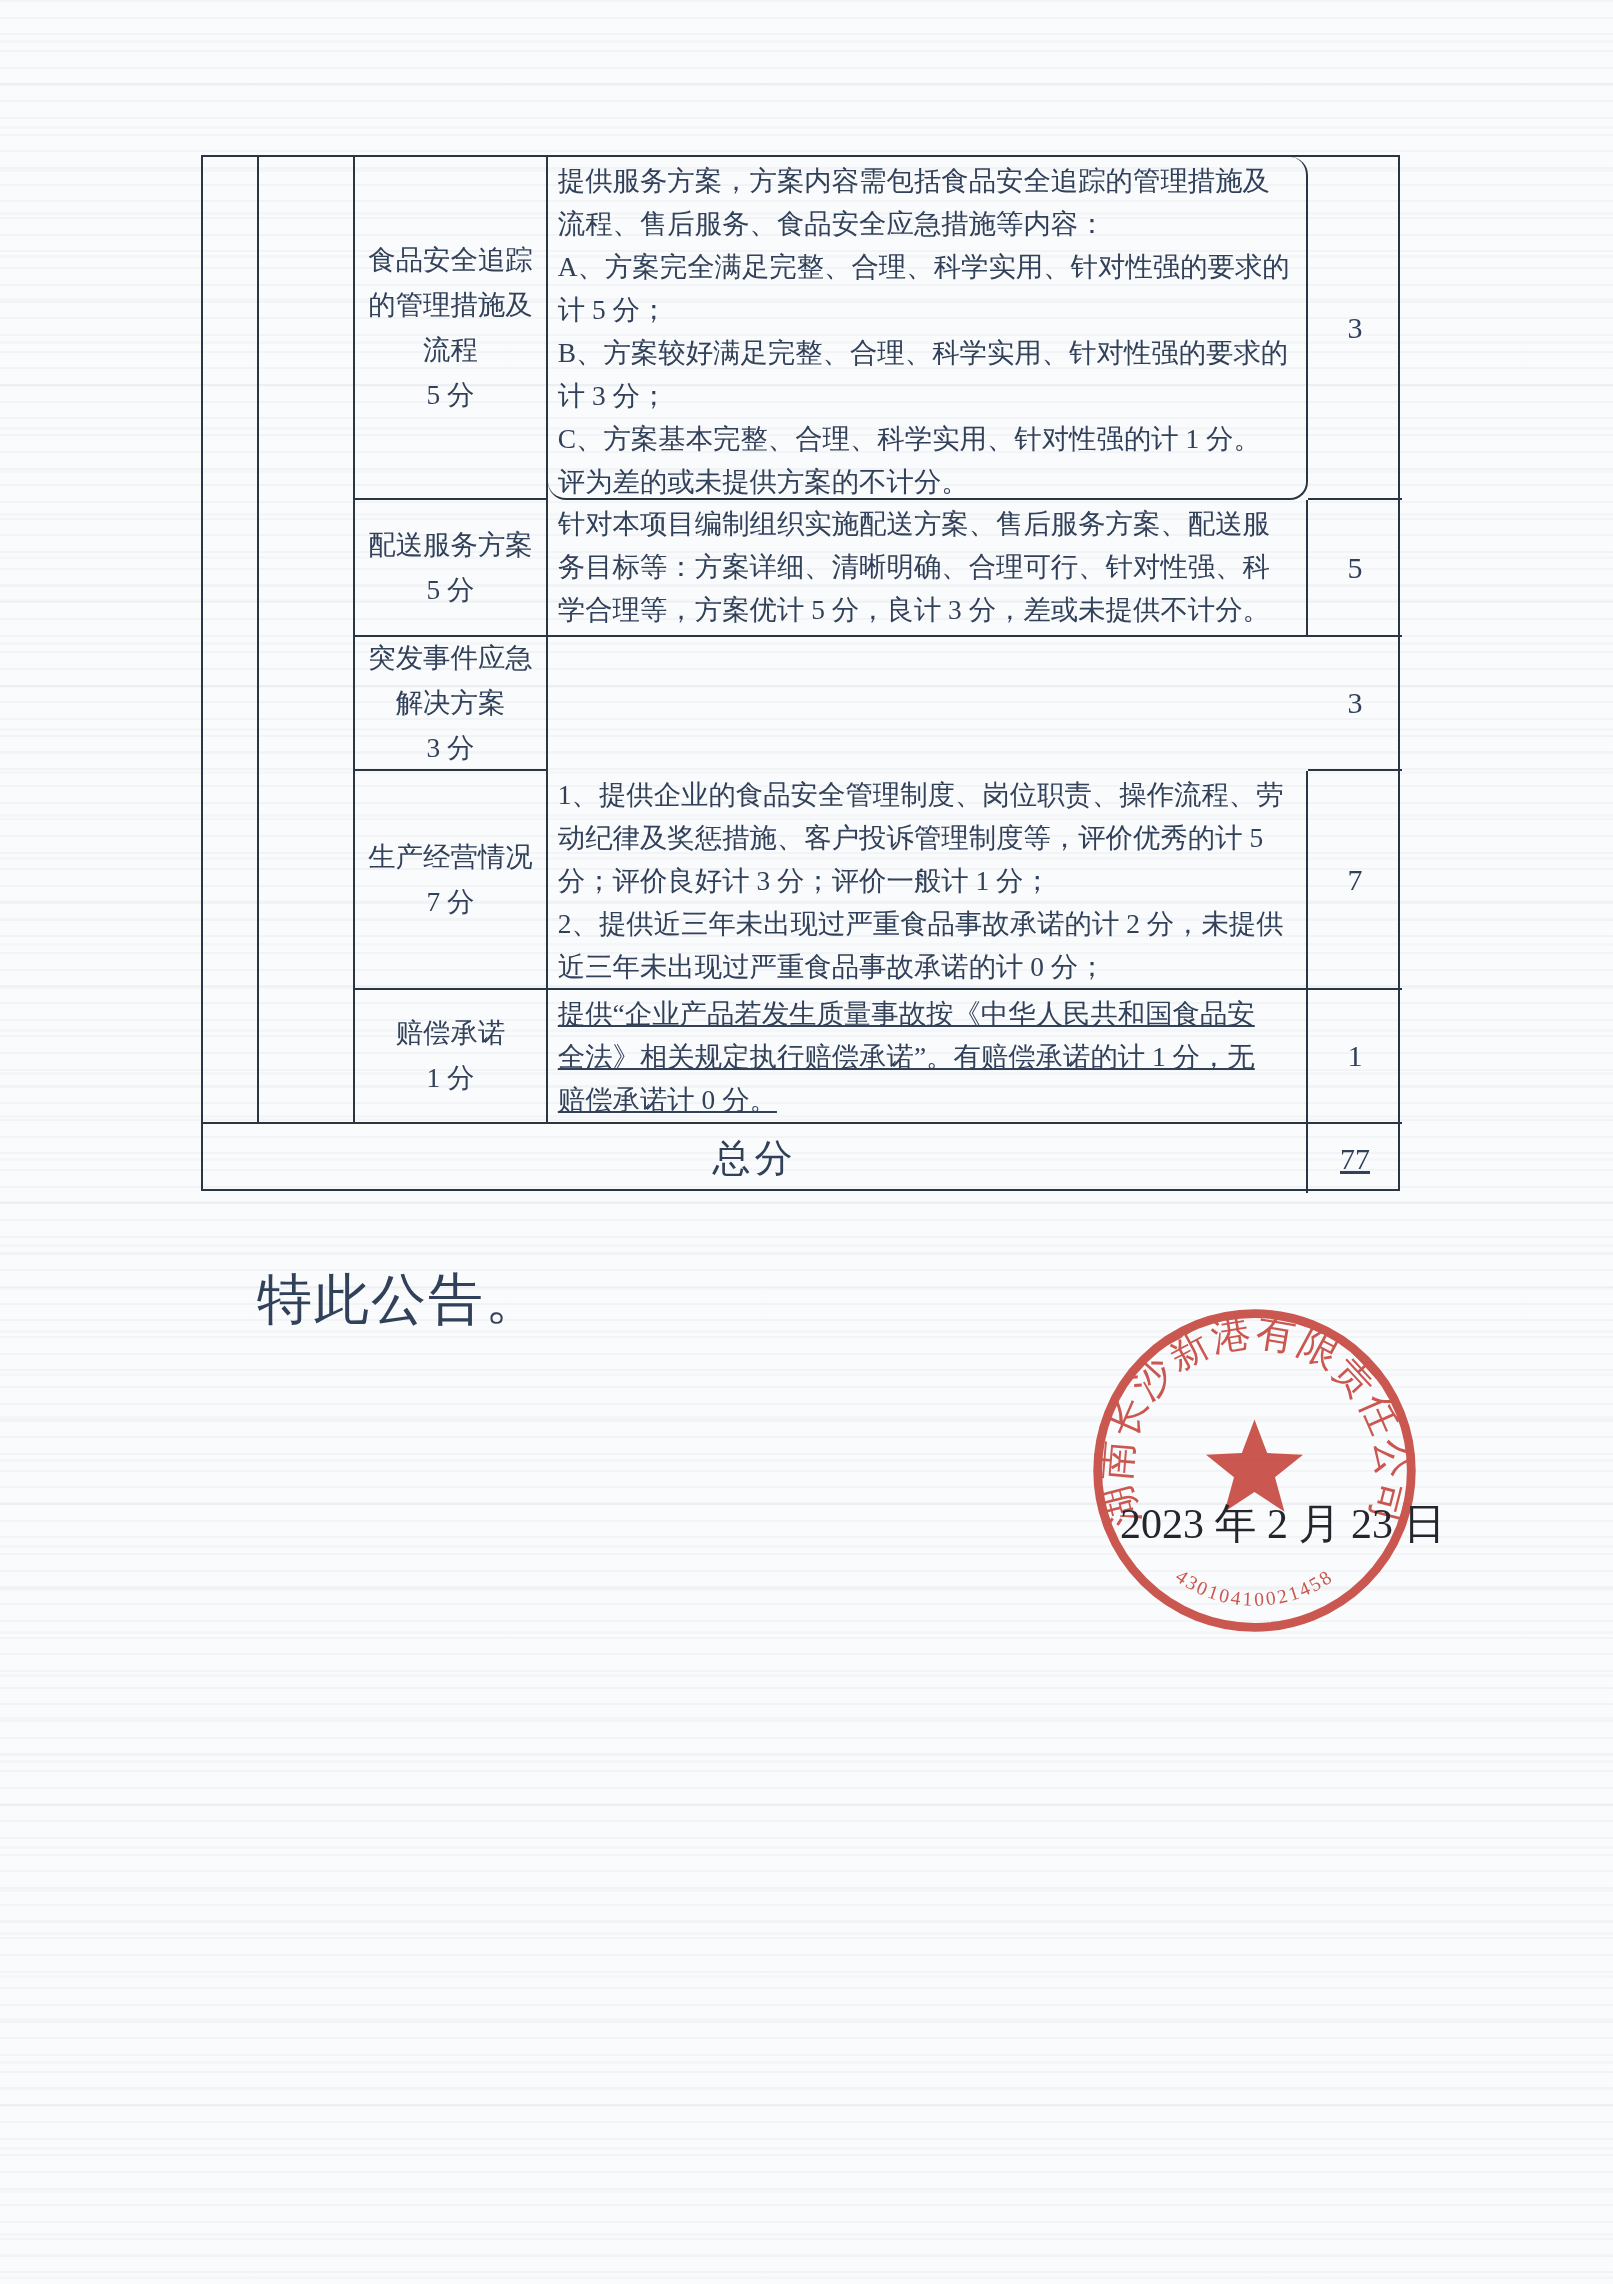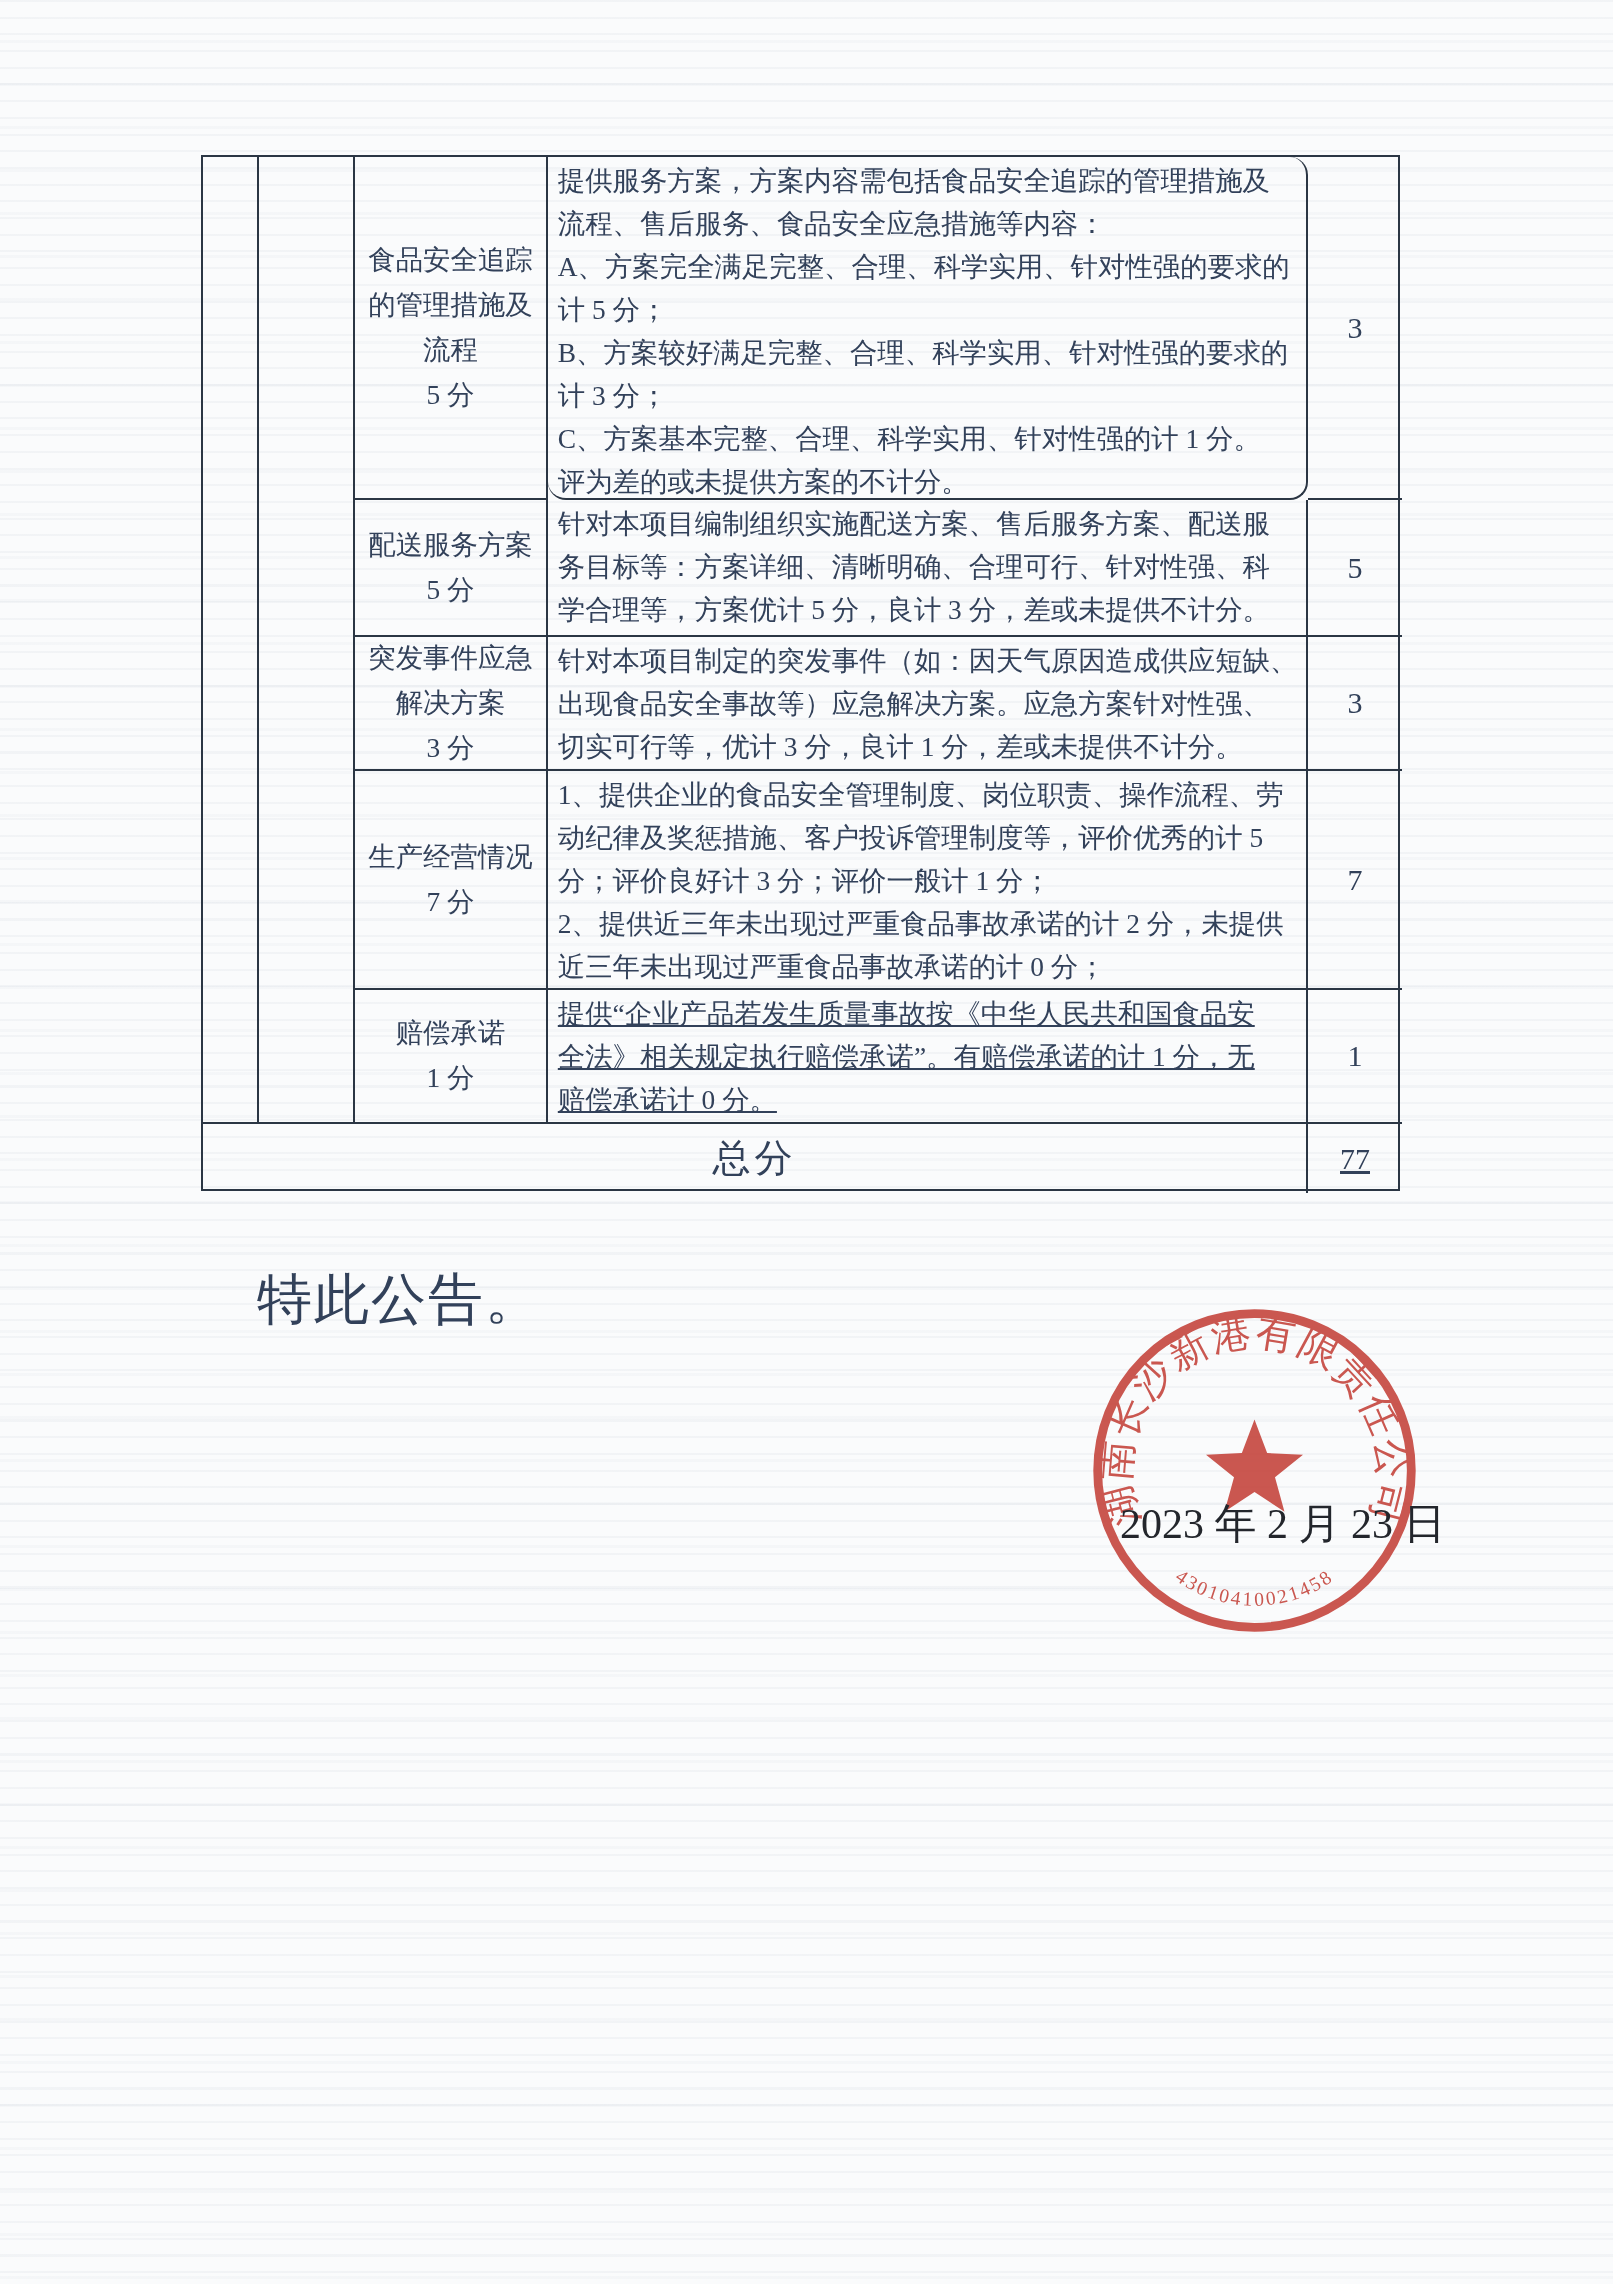--- a/index.html
+++ b/index.html
@@ -121,23 +121,20 @@
     <div class="cell crit" style="grid-area:2/3;">配送服务方案
 5 分</div>
     <div class="cell desc" style="grid-area:2/4;">针对本项目编制组织实施配送方案、售后服务方案、配送服
 务目标等：方案详细、清晰明确、合理可行、针对性强、科
 学合理等，方案优计 5 分，良计 3 分，差或未提供不计分。</div>
     <div class="cell score no-r" style="grid-area:2/5;">5</div>
 
     <div class="cell crit" style="grid-area:3/3;">突发事件应急
 解决方案
 3 分</div>
-    <div class="cell desc" style="grid-area:3/4;">针对本项目制定的突发事件（如：因天气原因造成供应短缺、
-出现食品安全事故等）应急解决方案。应急方案针对性强、
-切实可行等，优计 3 分，良计 1 分，差或未提供不计分。</div>
     <div class="cell score no-r" style="grid-area:3/5;">3</div>
 
     <div class="cell crit" style="grid-area:4/3;">生产经营情况
 7 分</div>
     <div class="cell desc" style="grid-area:4/4;">1、提供企业的食品安全管理制度、岗位职责、操作流程、劳
 动纪律及奖惩措施、客户投诉管理制度等，评价优秀的计 5
 分；评价良好计 3 分；评价一般计 1 分；
 2、提供近三年未出现过严重食品事故承诺的计 2 分，未提供
 近三年未出现过严重食品事故承诺的计 0 分；</div>
     <div class="cell score no-r" style="grid-area:4/5;">7</div>

